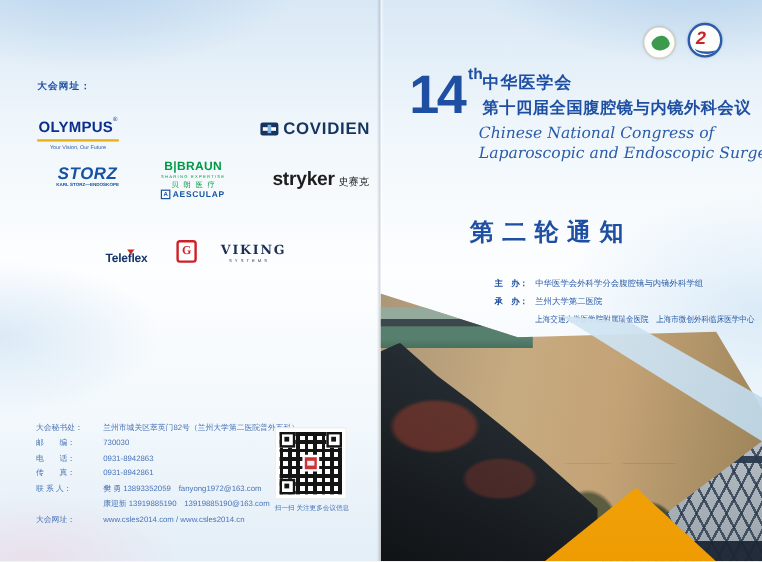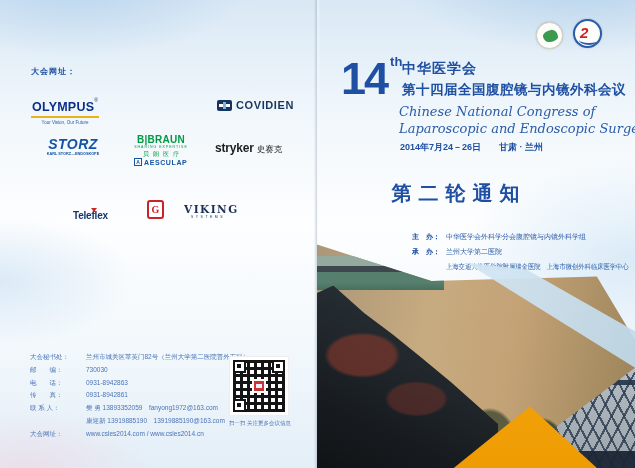--- a/index.html
+++ b/index.html
@@ -38,40 +38,40 @@
   .ethicon { left:127px; top:94px; width:68px; }
   .ethicon .cn { font-size:7px; color:#c00c1e; letter-spacing:8px; padding-left:8px; white-space:nowrap; }
   .ethicon .name { font-family:"Liberation Serif",serif; font-size:10.5px; font-weight:bold; color:#c00c1e; letter-spacing:1.5px; margin-top:1px; }
   .ethicon .sub { font-size:4px; color:#8a8a8a; transform:scale(.75); transform-origin:center top; white-space:nowrap; }
   .ethicon .sub b { color:#fff; background:#c00c1e; font-weight:normal; padding:0 1px; }
   
   .covidien { left:217px; top:99px; display:flex; align-items:center; gap:4px; }
   .cov-ico { width:15px; height:11px; background:#16345f; border-radius:2px; position:relative; flex:0 0 auto; }
   .cov-ico::before { content:""; position:absolute; left:2px; right:2px; top:4px; height:3px; background:#fff; }
   .cov-ico::after { content:""; position:absolute; left:6px; top:2px; width:3px; height:7px; background:#7fb3e0; }
-  .covidien .name { font-size:11px; font-weight:800; color:#16345f; letter-spacing:.6px; }
+  .covidien .name { font-size:14px; font-weight:800; color:#16345f; letter-spacing:.6px; }
   
   .storz { left:36px; top:136px; width:74px; }
   .storz .name { font-size:14px; font-weight:900; font-style:italic; color:#1553a4; letter-spacing:.5px; }
   .storz .sub { font-size:3.8px; font-weight:bold; color:#1553a4; white-space:nowrap; }
   
   .bbraun { left:131px; top:134px; width:60px; }
   .bbraun .name { font-size:10px; font-weight:800; color:#009a44; letter-spacing:.3px; }
   .bbraun .sub { font-size:3.5px; color:#009a44; letter-spacing:1px; white-space:nowrap; }
   .bbraun .cn { font-size:6px; color:#009a44; letter-spacing:4px; padding-left:4px; margin-top:1px; white-space:nowrap; }
   
   .stryker { left:215px; top:141px; display:flex; align-items:baseline; gap:3px; }
-  .stryker .name { font-size:12px; font-weight:800; color:#1d1d1d; letter-spacing:-.2px; }
+  .stryker .name { font-size:16px; font-weight:800; color:#1d1d1d; letter-spacing:-.2px;margin-left:12px; }
   .stryker .cn { font-size:8.5px; color:#1d1d1d; }
   
   .aesculap { left:134px; top:158px; display:flex; align-items:center; gap:2px; }
   .aes-ico { width:8px; height:8px; border:1px solid #1553a4; color:#1553a4; font-size:5px; font-weight:bold; display:flex; align-items:center; justify-content:center; flex:0 0 auto; }
   .aesculap .name { font-size:7px; font-weight:bold; color:#1553a4; letter-spacing:.6px; }
   
-  .teleflex { left:73px; top:205px; position:absolute; }
+  .teleflex { left:88px; top:205px; position:absolute; }
   .teleflex .name { font-size:10px; font-weight:800; color:#15356b; letter-spacing:-.2px; position:relative; }
   .teleflex .name::after { content:""; position:absolute; left:18px; top:-2px; border-left:3px solid transparent; border-right:3px solid transparent; border-top:4px solid #d0281e; }
   
   .emblem { left:147px; top:200px; width:17px; height:19px; border:2px solid #cc2127; border-radius:3px; background:#fff;
     display:flex; align-items:center; justify-content:center; }
   .emblem .g { font-family:"Liberation Serif",serif; font-size:10px; font-weight:bold; color:#cc2127; }
   
   .viking { left:184px; top:203px; width:48px; }
   .viking .name { font-family:"DejaVu Serif","Liberation Serif",serif; font-size:10.5px; font-weight:bold; color:#1d2f55; letter-spacing:1.5px; }
   .viking .sub { font-size:3.5px; color:#1d2f55; letter-spacing:2.5px; }
@@ -240,23 +240,20 @@
   </div>
 
   <div class="abs edition">
     <span class="num">14</span><span class="suffix">th</span>
   </div>
   <div class="abs title-cn2">第十四届全国腹腔镜与内镜外科会议</div>
   <div class="abs title-cn1">中华医学会</div>
   <div class="abs title-en">
     <div>Chinese National Congress of</div>
     <div>Laparoscopic and Endoscopic Surgery</div>
-  </div>
-  <div class="abs date-loc">
-    <span>2014年7月24－26日</span><span class="sep"></span><span>甘肃 · 兰州</span>
   </div>
 
   <div class="abs notice">第二轮通知</div>
 
   <div class="abs organizers">
     <div class="row"><span class="lab">主　办：</span><span class="val">中华医学会外科学分会腹腔镜与内镜外科学组</span></div>
     <div class="row"><span class="lab">承　办：</span><span class="val">兰州大学第二医院</span></div>
     <div class="row indent"><span class="val">上海交通大学医学院附属瑞金医院　上海市微创外科临床医学中心</span></div>
   </div>
 

